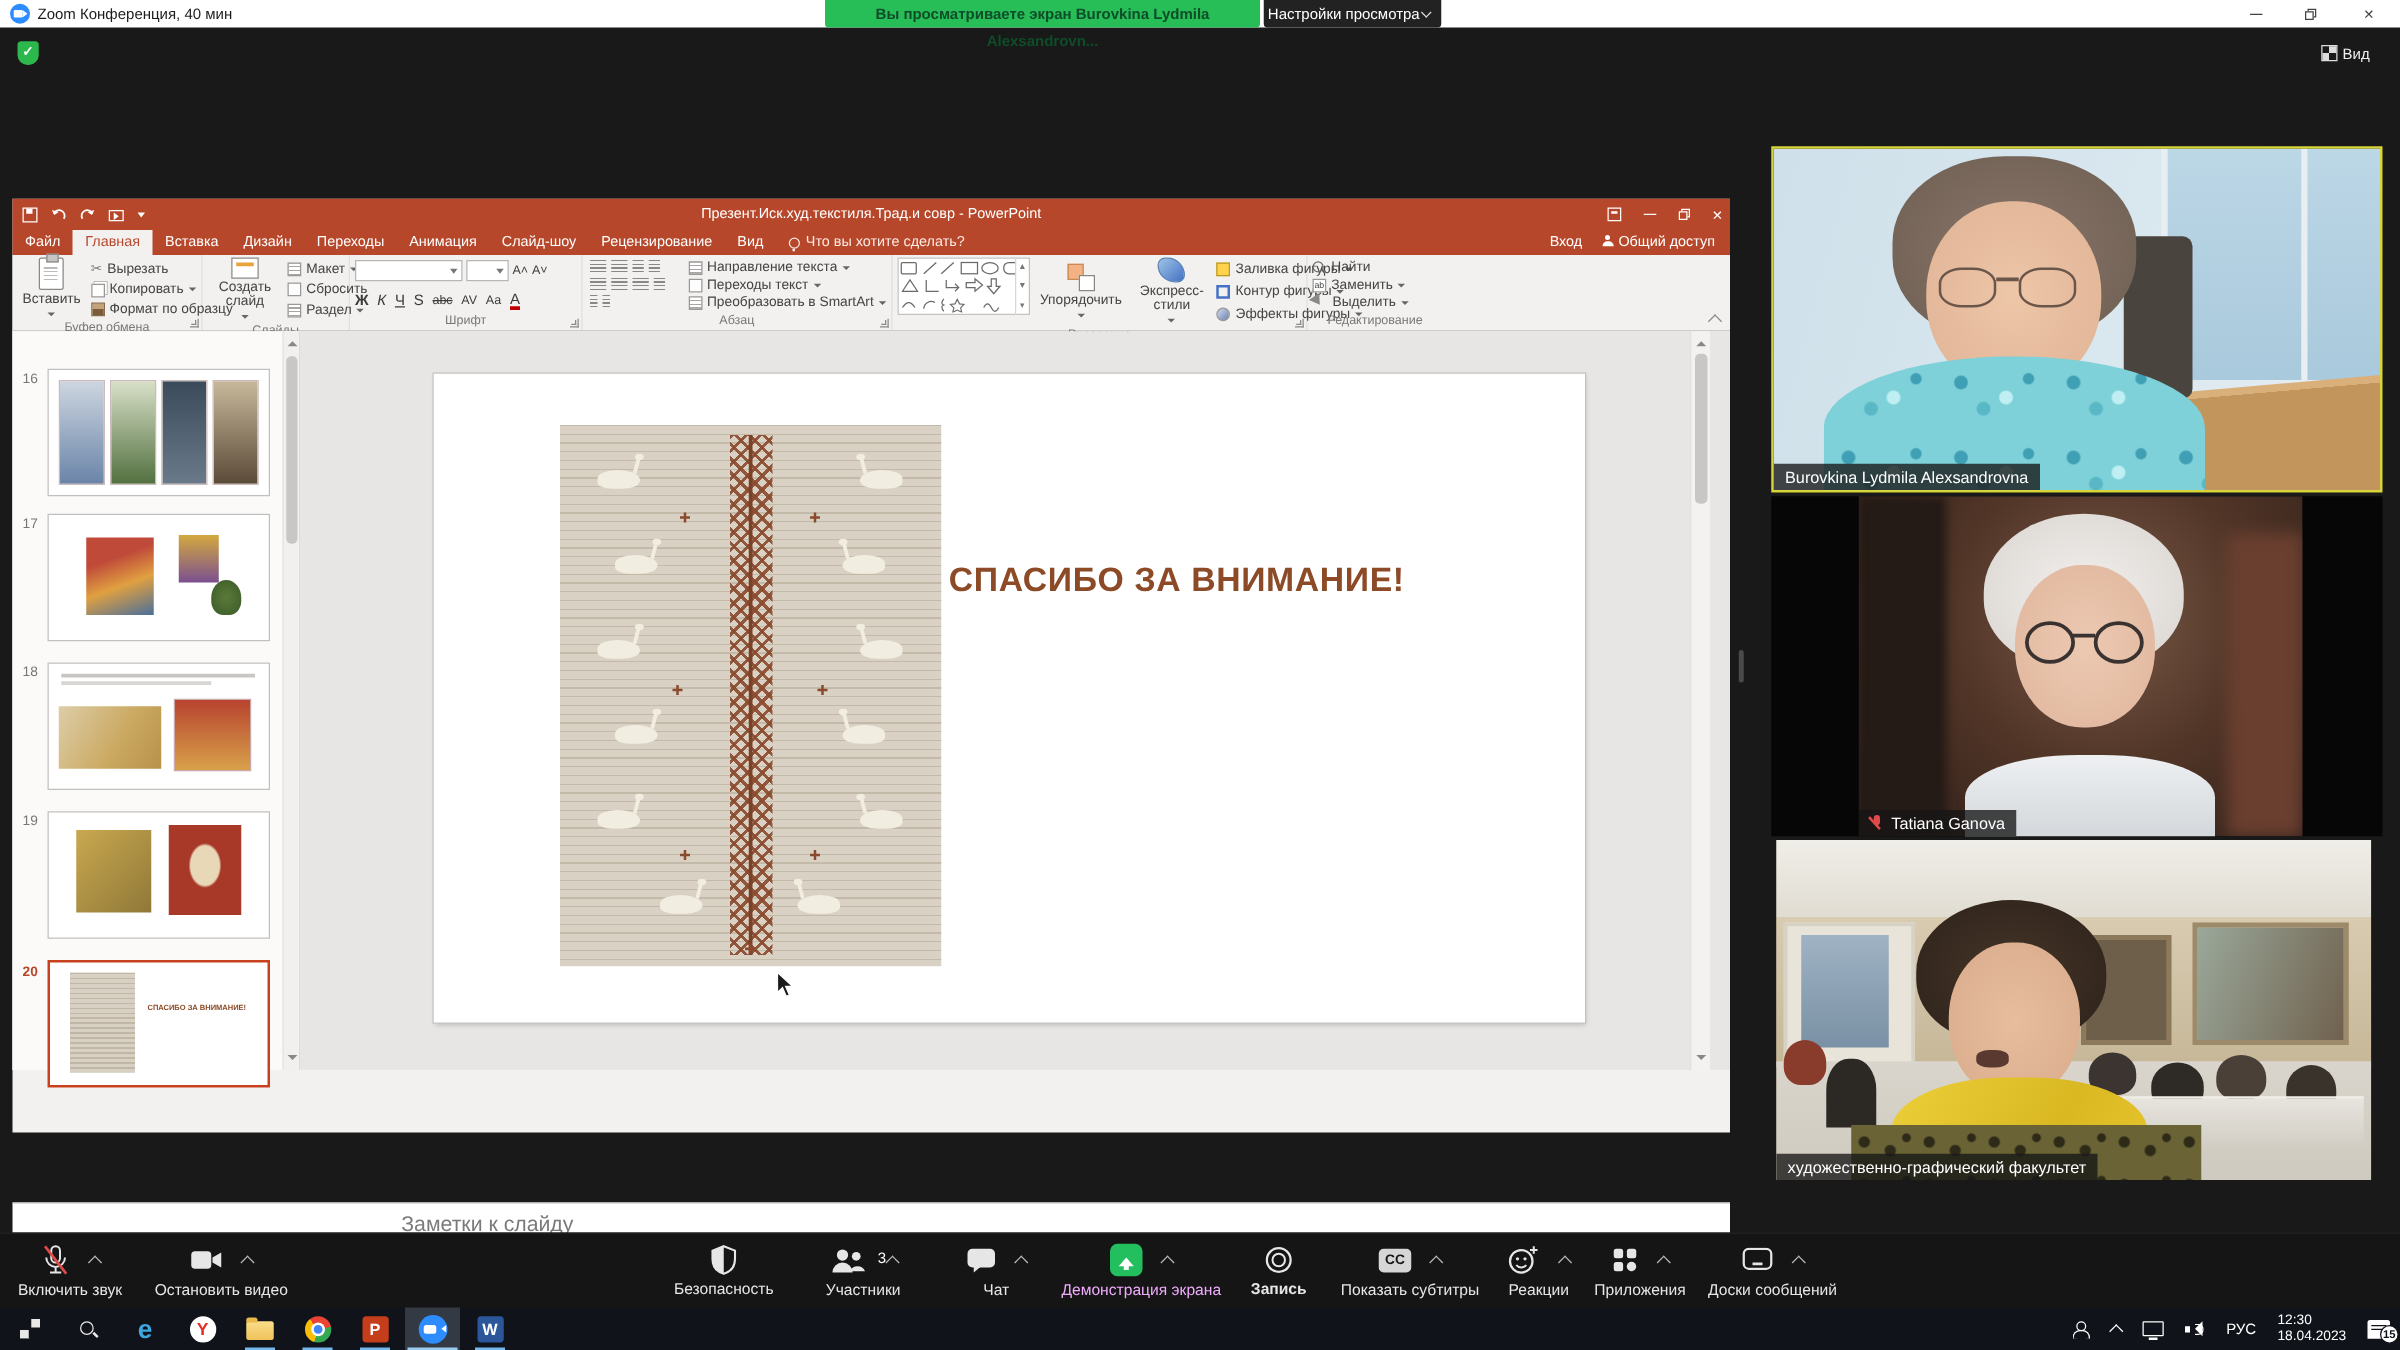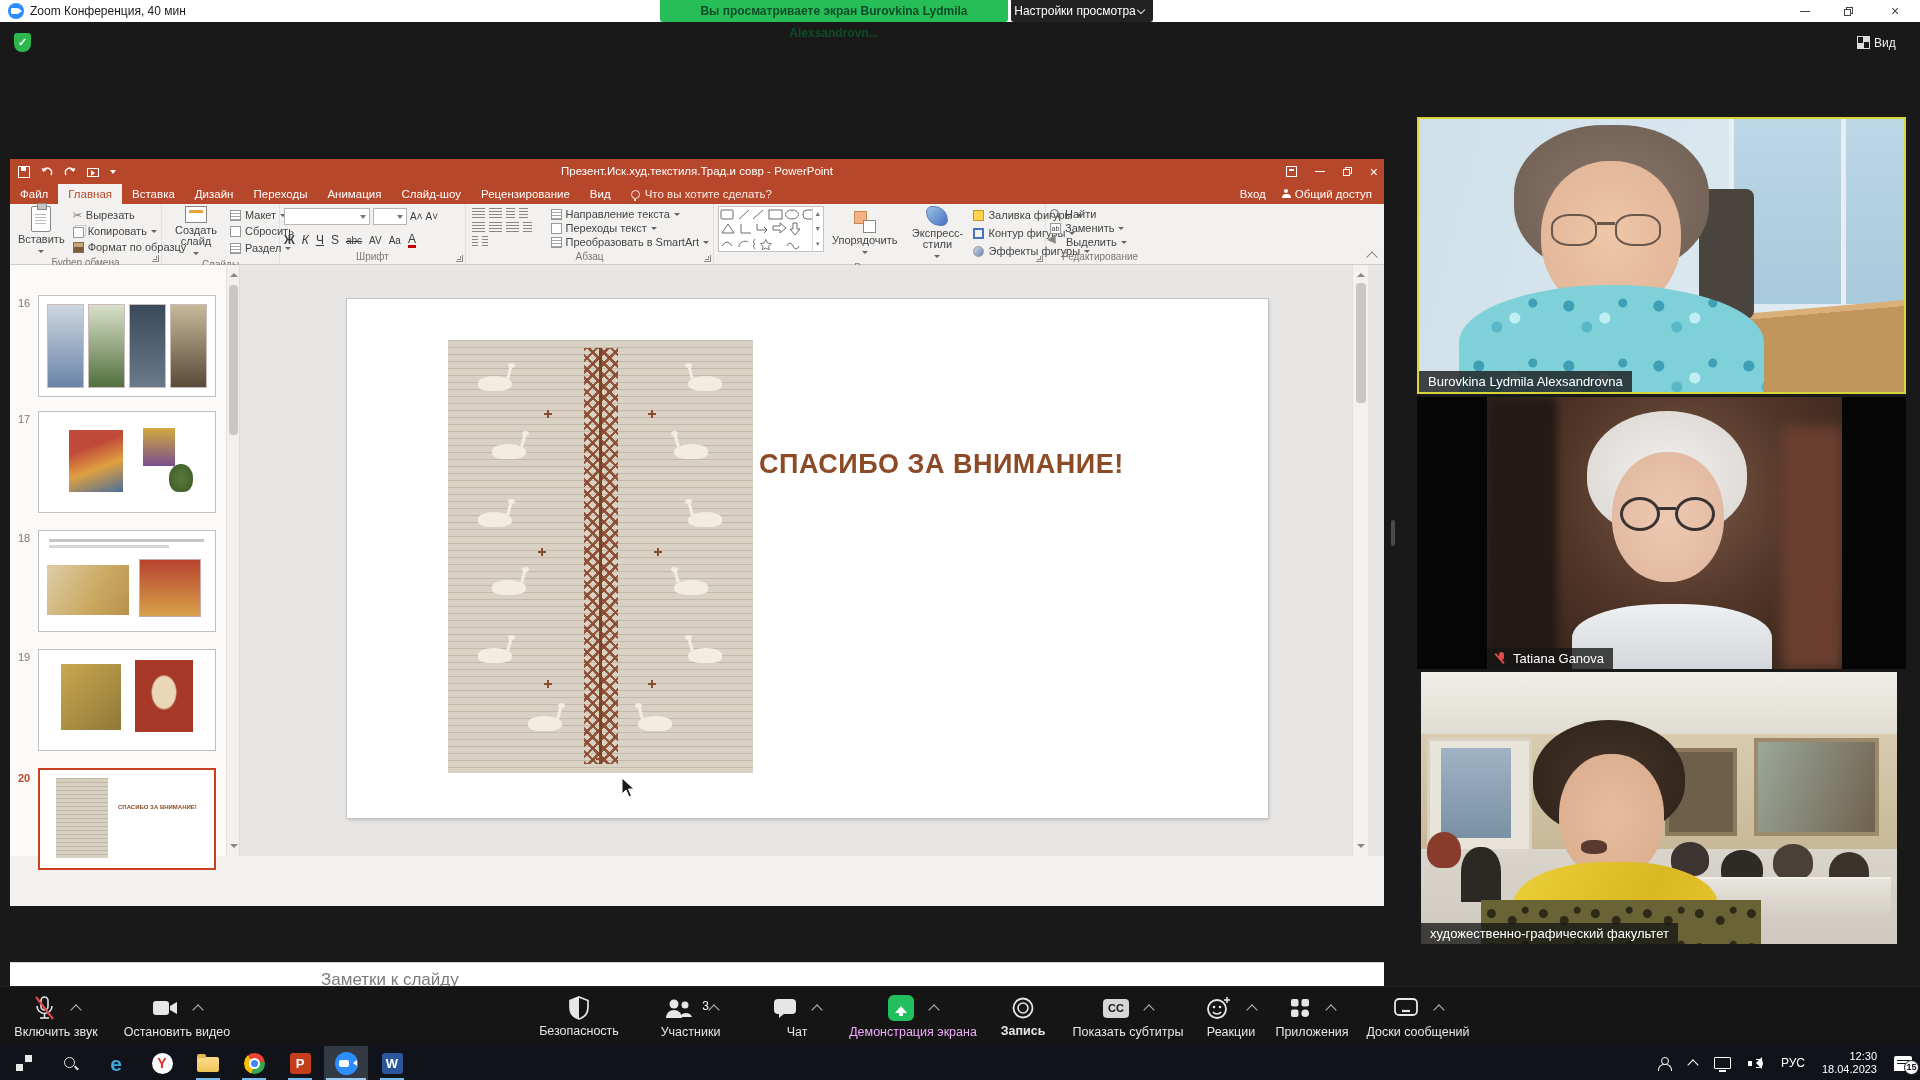--- a/index.html
+++ b/index.html
@@ -207,21 +207,21 @@
   .trayppl{width:14px;height:13px;position:relative;}
   .trayppl:before{content:'';position:absolute;left:3px;top:0;width:6px;height:6px;border:1.4px solid #fff;border-radius:50%;}
   .trayppl:after{content:'';position:absolute;left:0;top:7px;width:12px;height:6px;border:1.4px solid #fff;border-bottom:none;border-radius:6px 6px 0 0;}
   .chev-up{width:8px;height:8px;border-left:1.7px solid #fff;border-top:1.7px solid #fff;transform:rotate(45deg);margin-top:3px;}
   .mon{width:17px;height:12px;border:1.6px solid #fff;border-radius:1px;position:relative;}
   .mon:after{content:'';position:absolute;left:4px;bottom:-4px;width:7px;height:1.6px;background:#fff;}
   .spk{width:16px;height:13px;position:relative;}
   .spk:before{content:'';position:absolute;left:0;top:4px;width:4px;height:5px;background:#fff;}
   .spk:after{content:'';position:absolute;left:2px;top:0;border:6.5px solid transparent;border-right:6px solid #fff;}
   .spk i{position:absolute;right:1px;top:2px;width:7px;height:9px;border:1.6px solid #fff;border-left:none;border-radius:0 8px 8px 0;}
-  .clock{font-size:11px;line-height:13px;text-align:right;}
+  .clock{font-size:11px;line-height:13px;}
   .notif{width:18px;height:15px;background:#fff;border-radius:2px 2px 2px 0;position:relative;}
   .notif i{position:absolute;left:3px;top:4px;width:12px;height:1.5px;background:#10131A;box-shadow:0 3px 0 #10131A;}
   .notifbadge{position:absolute;right:-7px;bottom:-4px;width:15px;height:15px;border-radius:50%;background:#fff;border:1px solid #10131A;
               color:#10131A;font-size:9px;font-weight:bold;text-align:center;line-height:13px;}
 
   
   .divhandle{position:absolute;left:1391px;top:520px;width:4px;height:26px;background:#4a4a4a;border-radius:2px;}
   .cursor{position:absolute;left:610px;top:618px;}
 </style>
 </head>

